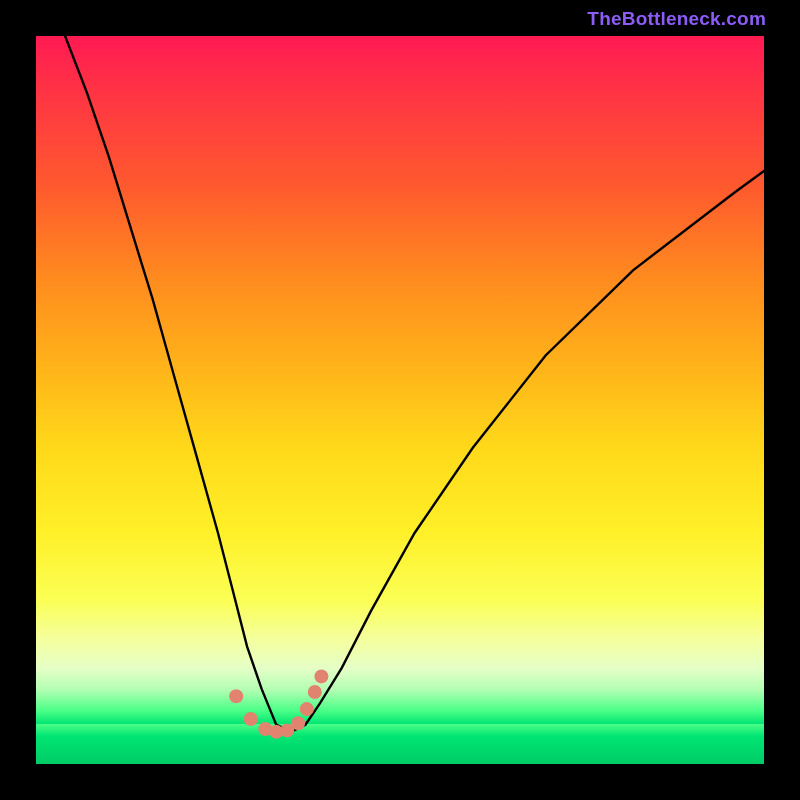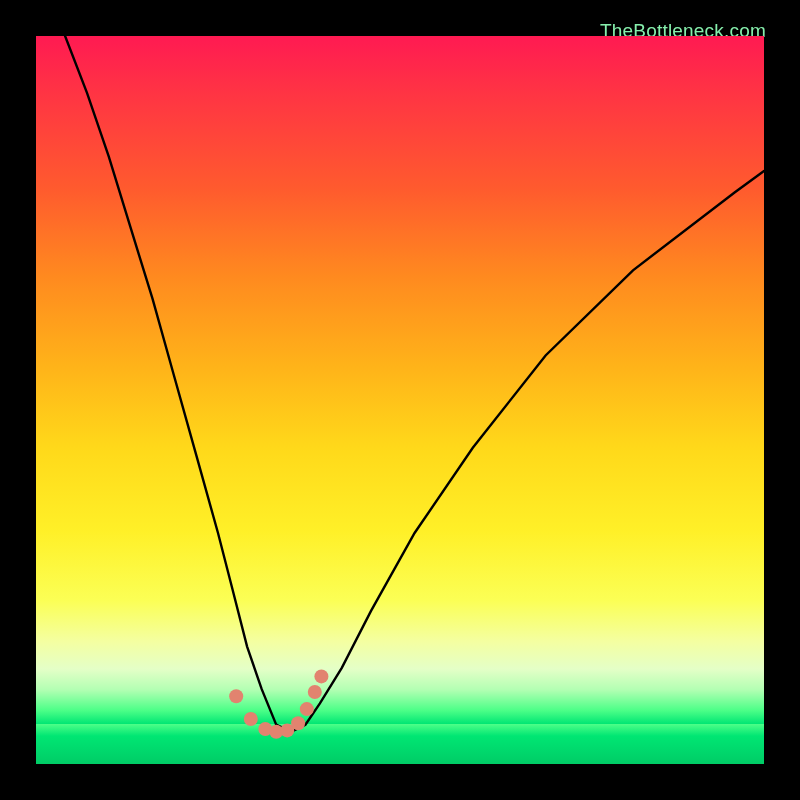--- a/index.html
+++ b/index.html
@@ -61,25 +61,25 @@
   svg.curve {
     position: absolute;
     left: 0;
     top: 0;
     width: 728px;
     height: 728px;
   }
   .attribution {
     position: absolute;
     right: 34px;
-    top: 20px;
+    top: 8px;
     font-family: Arial, Helvetica, sans-serif;
     font-size: 19px;
-    font-weight: 400;
-    color: #86efac;
+    font-weight: 700;
+    color: #8b5cf6;
     letter-spacing: 0.2px;
   }
   .marker {
     fill: #e2836f;
   }
 </style>
 </head>
 <body>
 
 <div class="frame">

